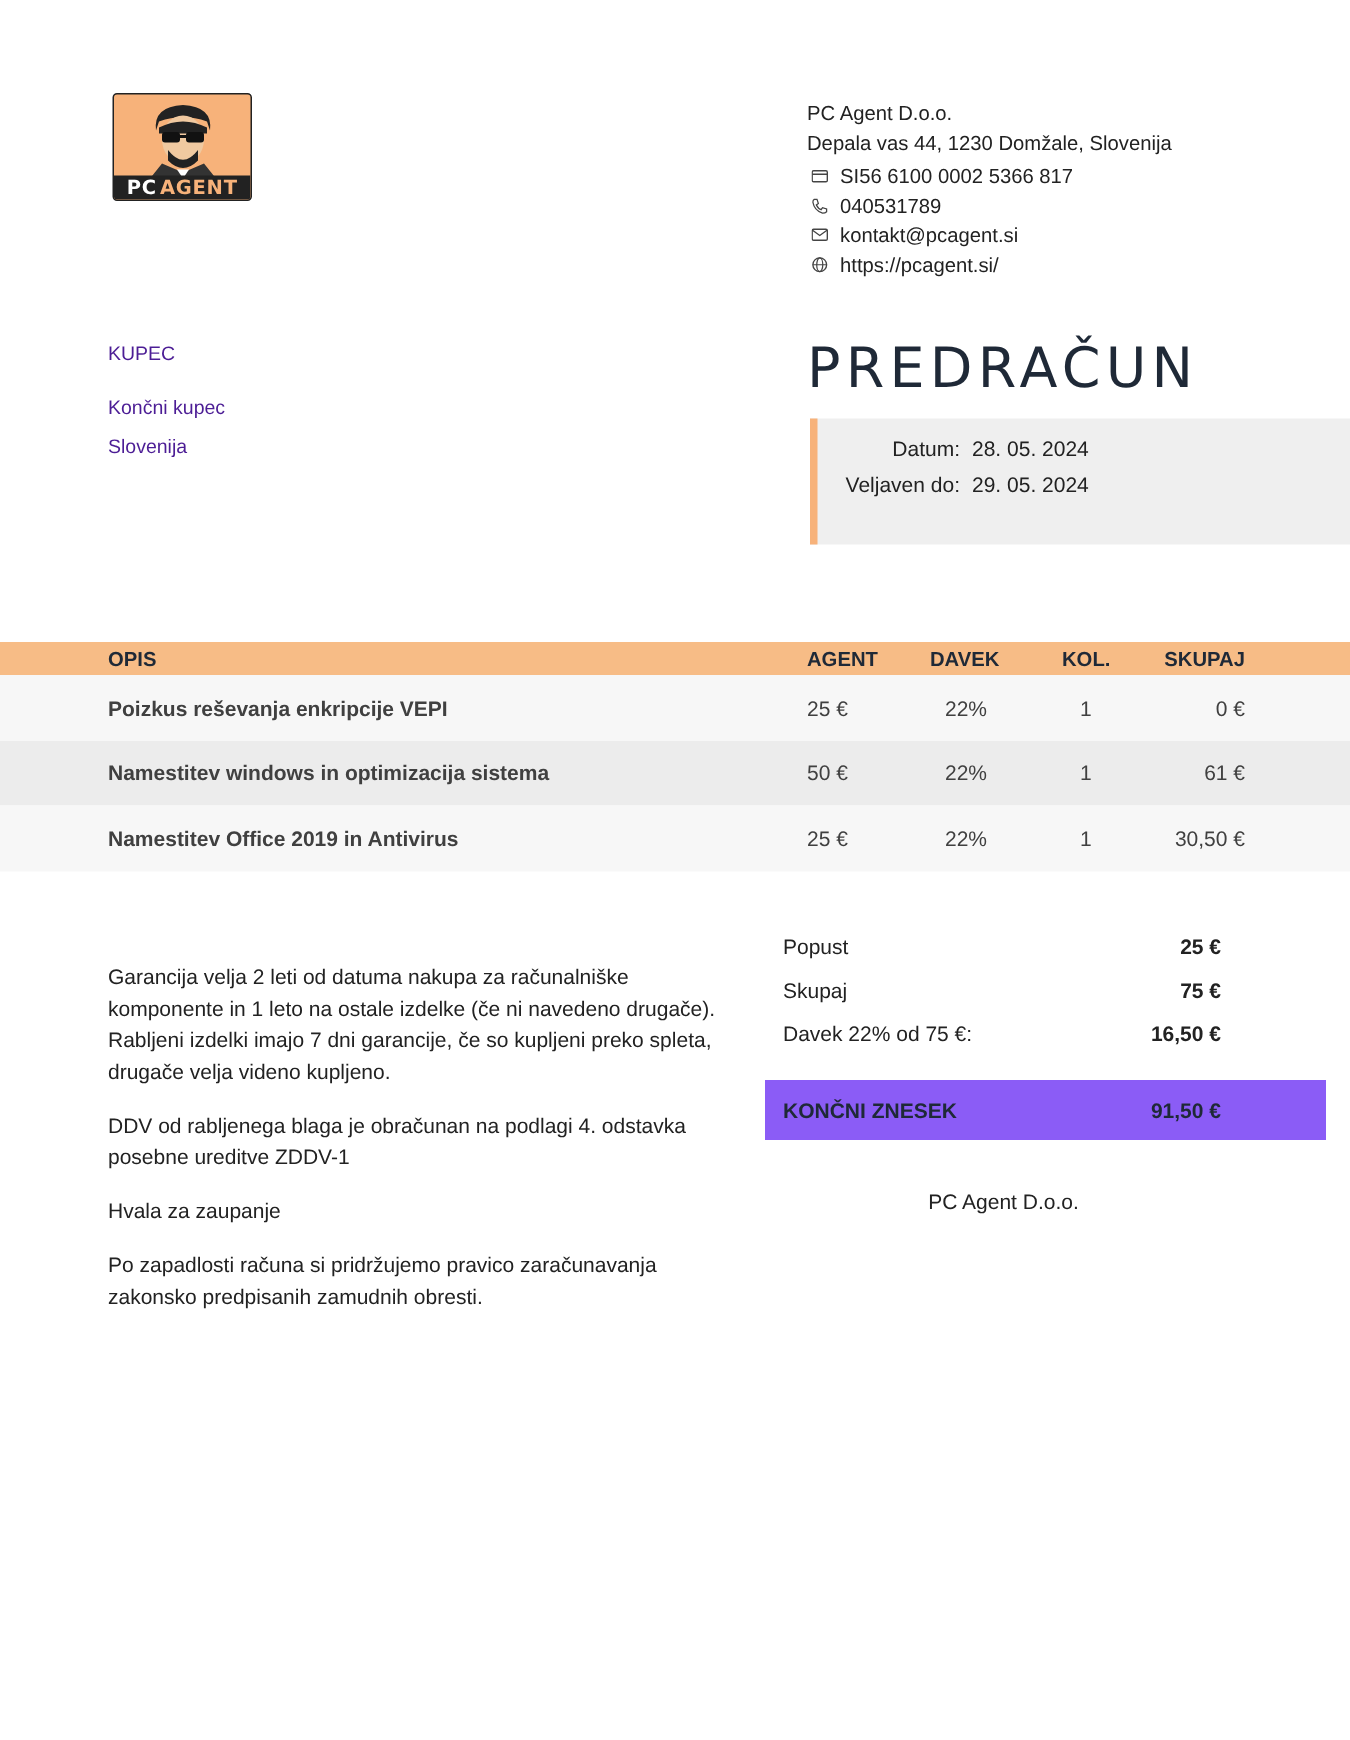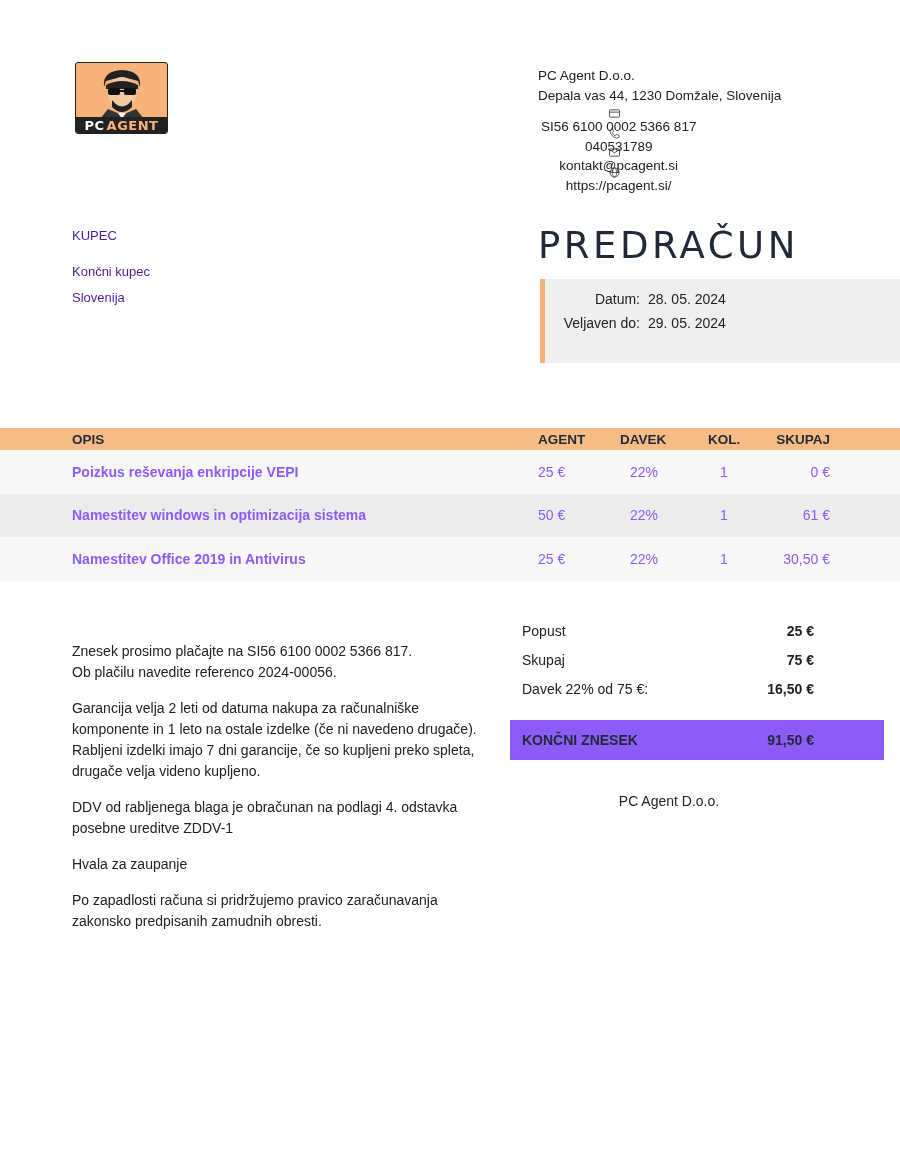--- a/index.html
+++ b/index.html
@@ -7,37 +7,37 @@
     body { font-family: "Liberation Sans", "DejaVu Sans", sans-serif; color: #222; font-size: 14px; position: relative; overflow: hidden; }
 
     .logo { position: absolute; left: 75px; top: 62px; width: 93px; height: 72px; background: #f7b27a; border: 1.5px solid #222; border-radius: 3px; overflow: hidden; }
     .logo .face { position: absolute; left: 22px; top: 4px; width: 48px; height: 52px; }
     .logo .brand { position: absolute; left: 0; right: 0; bottom: 0; height: 16px; background: #222; color: #f7b27a; font-weight: bold; font-size: 13px; letter-spacing: 0.5px; display: flex; align-items: center; justify-content: center; font-family: "DejaVu Sans", sans-serif; }
     .logo .brand .pc { color: #fff; margin-right: 2px; }
 
     .company { position: absolute; left: 538px; top: 66px; font-size: 13.5px; line-height: 20px; color: #222; }
     .company .name { font-weight: normal; }
     .contacts { position: absolute; left: 541px; top: 108px; font-size: 13.5px; color: #222; }
-    .contact-row { display: flex; align-items: center; height: 19.5px; flex-direction: column; }
+    .contact-row { display: flex; align-items: center; height: 19.5px; }
     .contact-row .ic { width: 11px; height: 11px; margin-right: 8px; display: inline-flex; align-items: center; justify-content: center; color: #444; font-size: 10px; }
     .ic svg { width: 11px; height: 11px; }
 
     .buyer { position: absolute; left: 72px; top: 228px; font-size: 13px; color: #4c1d95; }
     .buyer .label { margin-bottom: 16px; }
     .buyer .line { line-height: 26px; }
 
     .title { position: absolute; left: 538px; top: 224px; font-size: 37px; letter-spacing: 3.5px; color: #1f2937; font-family: "DejaVu Sans", sans-serif; font-weight: normal; }
     .meta { position: absolute; left: 540px; top: 279px; width: 360px; height: 84px; background: #efefef; border-left: 5px solid #f7b27a; padding-top: 8px; font-size: 14px; }
     .meta-row { display: flex; height: 24px; align-items: center; }
     .meta-row .k { width: 103px; text-align: right; padding-right: 8px; }
     .meta-row .v { }
 
     .table { position: absolute; left: 0; top: 428px; width: 900px; }
     .thead { height: 22px; background: #f7bc86; display: flex; align-items: center; font-weight: bold; font-size: 13.5px; color: #1f2937; }
-    .trow { height: 43.5px; display: flex; align-items: center; font-size: 14px; color: #8b5cf6; }
+    .trow { height: 43.5px; display: flex; align-items: center; font-size: 14px; color: #404040; }
     .trow.odd { background: #f7f7f7; }
     .trow.even { background: #ececec; }
     .c-opis { position: absolute; left: 72px; }
     .thead, .trow { position: relative; }
     .thead span, .trow span { position: absolute; }
     .c-cena { left: 538px; }
     .c-davek { left: 620px; }
     .c-davek-v { left: 630px; }
     .c-kol { left: 708px; }
     .c-kol-v { left: 720px; }
@@ -183,21 +183,17 @@
     <span class="v">16,50 €</span>
   </div>
   <div class="final">
     <span>KONČNI ZNESEK</span>
     <span>91,50 €</span>
   </div>
   <div class="signature">PC Agent D.o.o.</div>
 </div>
 
 <div class="notes">
-  <p>
-    <span>Znesek prosimo plačajte na SI56 6100 0002 5366 817.</span><br>
-    <span>Ob plačilu navedite referenco 2024-00056.</span>
-  </p>
   <p>Garancija velja 2 leti od datuma nakupa za računalniške komponente in 1 leto na ostale izdelke (če ni navedeno drugače). Rabljeni izdelki imajo 7 dni garancije, če so kupljeni preko spleta, drugače velja videno kupljeno.</p>
   <p>DDV od rabljenega blaga je obračunan na podlagi 4. odstavka posebne ureditve ZDDV-1</p>
   <p>Hvala za zaupanje</p>
   <p>Po zapadlosti računa si pridržujemo pravico zaračunavanja zakonsko predpisanih zamudnih obresti.</p>
 </div>
 
 </body></html>

